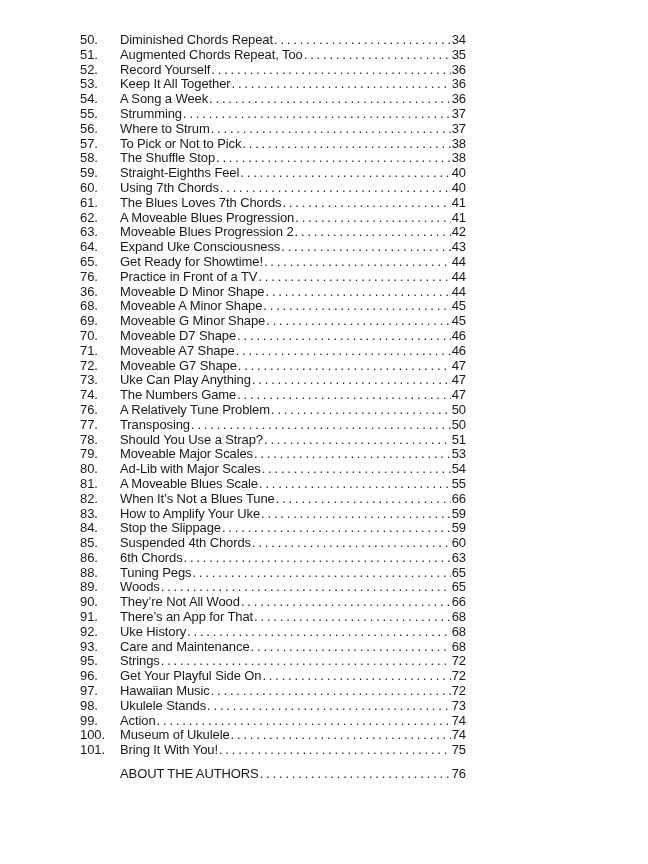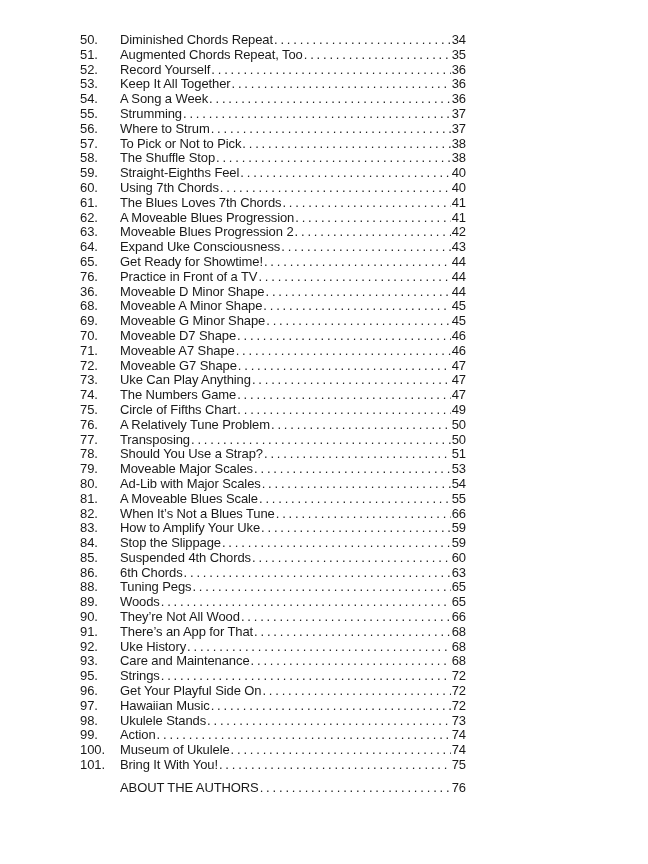--- a/index.html
+++ b/index.html
@@ -176,26 +176,20 @@
       <span class="leader"></span>
       <span class="page">47</span>
     </div>
       <div class="row">
       <span class="num">74.</span>
       <span class="title">The Numbers Game</span>
       <span class="leader"></span>
       <span class="page">47</span>
     </div>
       <div class="row">
-      <span class="num">75.</span>
-      <span class="title">Circle of Fifths Chart</span>
-      <span class="leader"></span>
-      <span class="page">49</span>
-    </div>
-      <div class="row">
       <span class="num">76.</span>
       <span class="title">A Relatively Tune Problem</span>
       <span class="leader"></span>
       <span class="page">50</span>
     </div>
       <div class="row">
       <span class="num">77.</span>
       <span class="title">Transposing</span>
       <span class="leader"></span>
       <span class="page">50</span>

